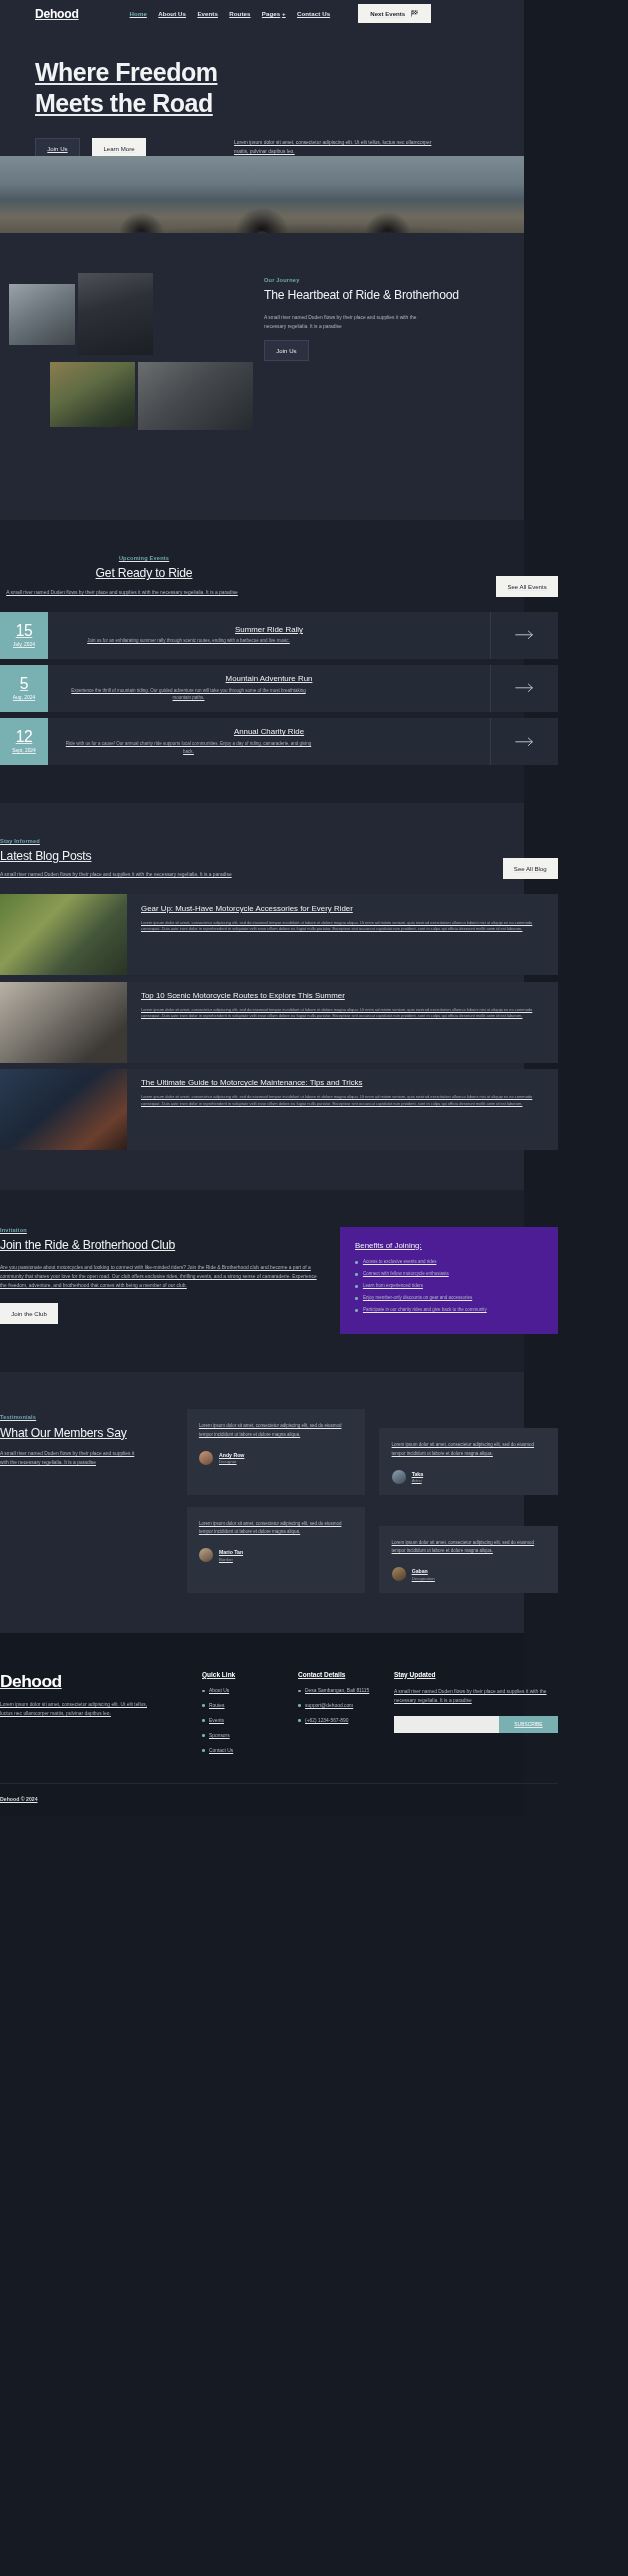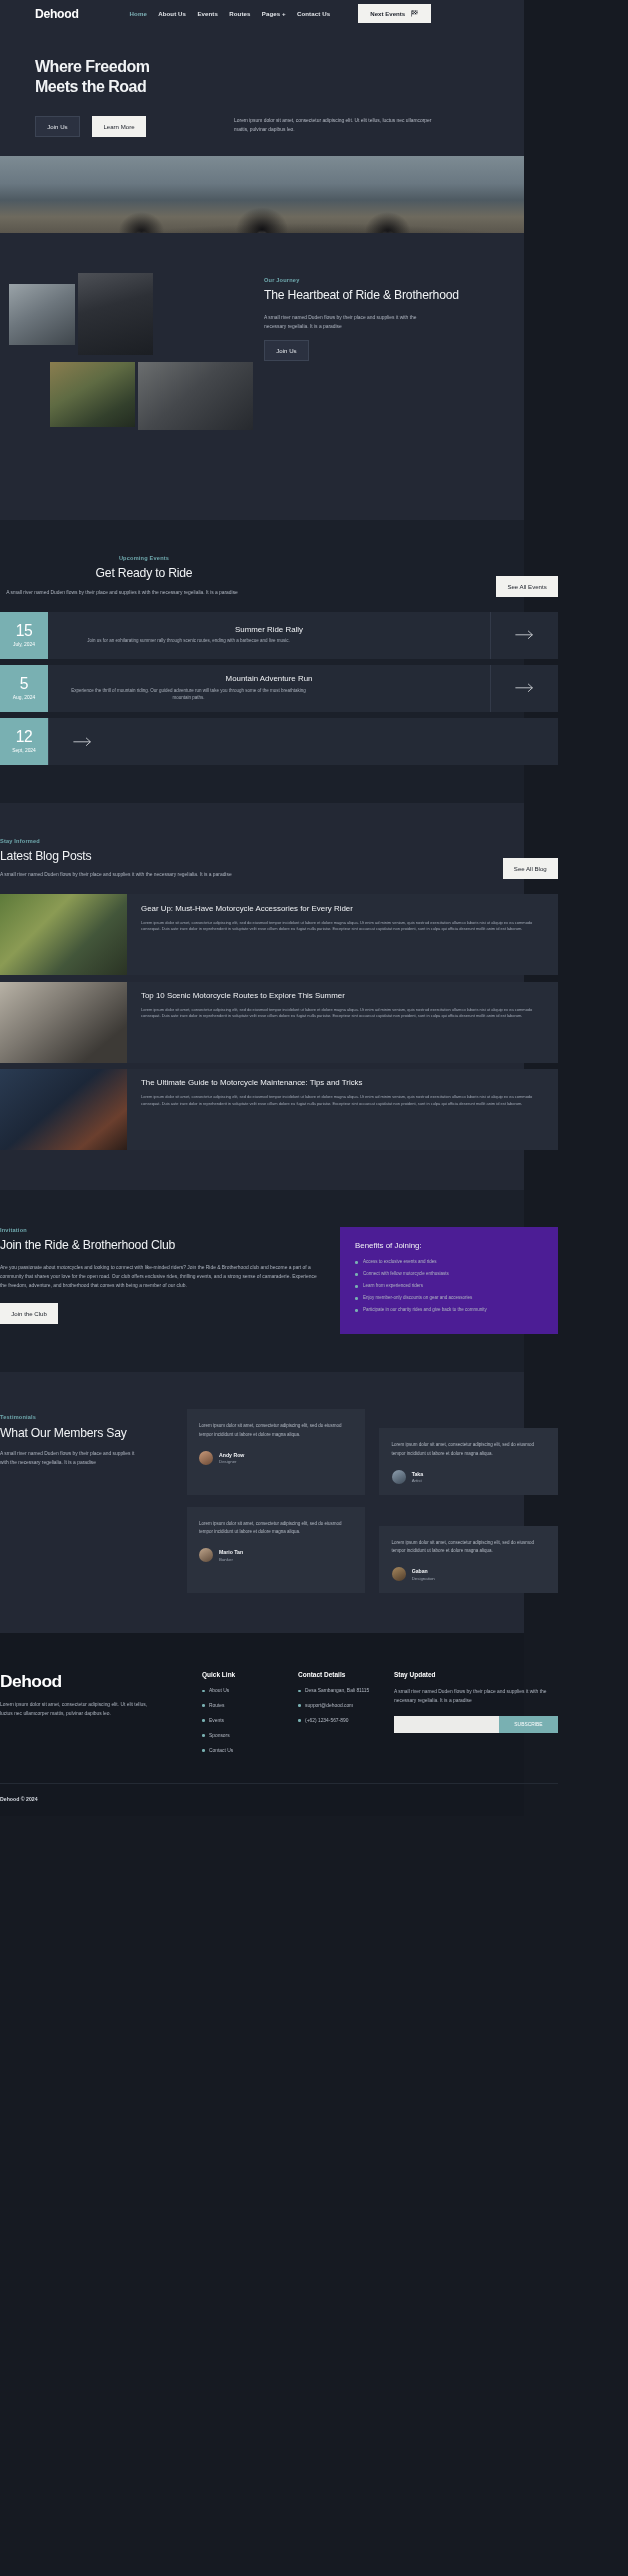--- a/index.html
+++ b/index.html
@@ -4,21 +4,21 @@
 <style>
   * { margin:0; padding:0; box-sizing:border-box; }
   html,body { background:#161a22; }
   body {
     width:628px; height:2576px;
     font-family:"Liberation Sans", sans-serif;
     color:#e8eaee;
     overflow:hidden;
     position:relative;
   }
-  .wrap { width:524px; position:relative; }
+  .wrap { width:524px; position:relative;text-decoration:underline; }
 
   
   .header {
     height:27px; background:#232834;
     display:flex; align-items:center;
     padding:0 35px;
   }
   .logo { font-size:12.2px; font-weight:bold; letter-spacing:-0.3px; color:#fff; }
   .nav { display:flex; align-items:center; gap:11.3px; margin-left:51px; }
   .nav-item { font-size:6.1px; color:#e3e6ea; font-weight:bold; letter-spacing:0.1px; cursor:pointer; white-space:nowrap; }
@@ -27,21 +27,21 @@
   .next-btn {
     margin-left:28px; background:#f2f2ef; color:#1c2029;
     font-size:6.1px; font-weight:bold; padding:6.1px 12.2px;
     display:flex; align-items:center; gap:6.1px; cursor:pointer;
   }
   .flag-ico { width:7px; height:7px; display:block; }
 
   
   .hero { position:relative; background:#232834; padding:30px 35px 0 35px; height:206px; }
   .hero h1 {
-    font-size:16px; line-height:1.22; font-weight:bold;
+    font-size:25px; line-height:1.22; font-weight:bold;
     color:#f1f3f5; letter-spacing:-0.5px;
   }
   .hero-row { display:flex; align-items:flex-start; gap:12.2px; margin-top:20px; }
   .btn-dark {
     background:#2b3140; border:0.9px solid #3c4454; color:#e6e9ed;
     font-size:6.1px; padding:6.1px 11.3px; cursor:pointer; white-space:nowrap;
   }
   .btn-light {
     background:#f2f2ef; color:#1c2029;
     font-size:6.1px; padding:7px 11.3px; cursor:pointer; white-space:nowrap; border:none;
@@ -320,20 +320,24 @@
               <polyline points="16.5,1 22,6 16.5,11" fill="none" stroke="#e3e6ea" stroke-width="1"></polyline>
             </svg>
           </div>
         </div>
 
         <div class="event-row">
           <div class="ev-date">
             <div class="ev-day">12</div>
             <div class="ev-mon">Sept, 2024</div>
           </div>
+          <div class="ev-body">
+            <div class="ev-title">Annual Charity Ride</div>
+            <div class="ev-desc">Ride with us for a cause! Our annual charity ride supports local communities. Enjoy a day of riding, camaraderie, and giving back.</div>
+          </div>
           <div class="ev-arrow">
             <svg class="arrow-svg" viewBox="0 0 24 12">
               <line x1="0.5" y1="6" x2="22" y2="6" stroke="#e3e6ea" stroke-width="1"></line>
               <polyline points="16.5,1 22,6 16.5,11" fill="none" stroke="#e3e6ea" stroke-width="1"></polyline>
             </svg>
           </div>
         </div>
 
       </div>
     </div>

